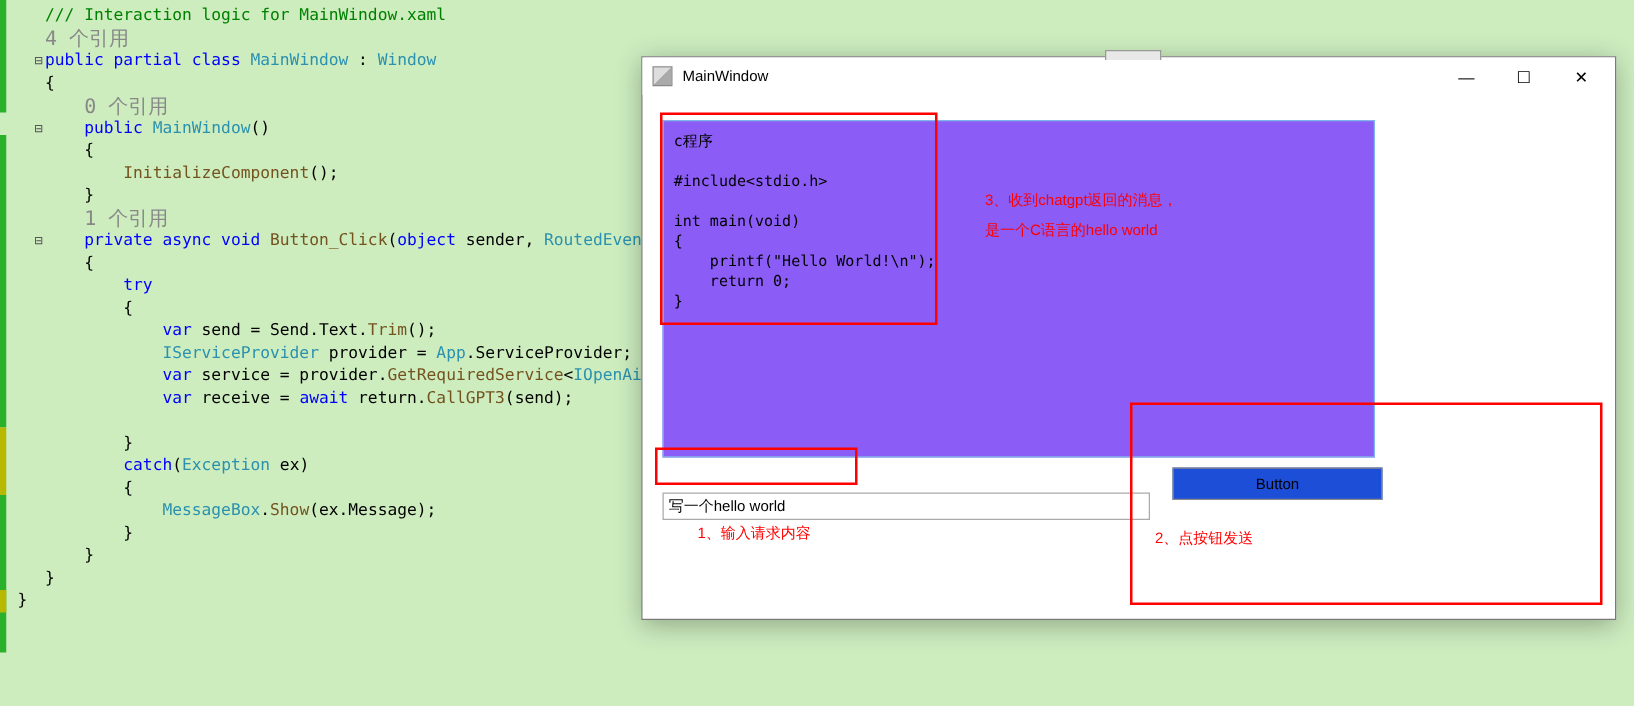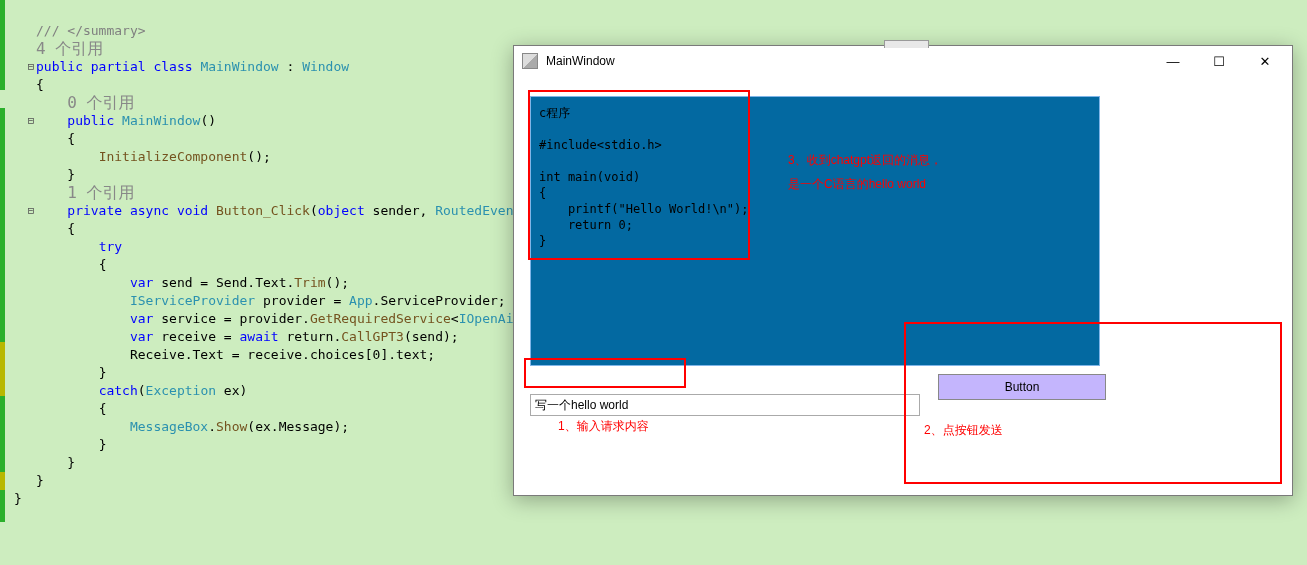--- a/index.html
+++ b/index.html
@@ -110,21 +110,21 @@
   position: relative;
   height: calc(100% - 30px);
 }
 .receive-box {
   position: absolute;
   top: 20px;
   left: 16px;
   width: 570px;
   height: 270px;
   border: 1px solid #7fb5e8;
-  background: #0369a1;
+  background: #8b5cf6;
   padding: 8px;
   font-family: Consolas, monospace;
   font-size: 12px;
   line-height: 16px;
   white-space: pre;
   color: #000;
   overflow: auto;
 }
 .send-input {
   position: absolute;
@@ -138,21 +138,21 @@
   font-size: 12px;
   color: #000;
   margin-top: 18px;
 }
 .action-btn {
   position: absolute;
   top: 298px;
   left: 424px;
   width: 168px;
   height: 26px;
-  background: #c4b5fd;
+  background: #1d4ed8;
   border: 1px solid #888;
   font-family: "Segoe UI", sans-serif;
   font-size: 12px;
   color: #000;
   cursor: pointer;
 }
 .debug-tab {
   position: absolute;
   top: -6px;
   left: 370px;
@@ -166,40 +166,39 @@
 </head>
 <body>
 
 <div class="code-area">
   <div class="marker-green" style="top:0;height:90px;"></div>
   <div class="marker-green" style="top:108px;height:234px;"></div>
   <div class="marker-green" style="top:396px;height:126px;"></div>
   <div class="marker-olive" style="top:342px;height:54px;"></div>
   <div class="marker-olive" style="top:472px;height:18px;"></div>
 
-  <div class="line"><span class="fold"></span></div>
-  <div class="line"><span class="fold"></span><span class="gray">/// &lt;/summary&gt;</span></div>
+  <div class="line"><span class="fold"></span><span class="green">/// Interaction logic for MainWindow.xaml</span></div>
   <div class="line"><span class="fold"></span><span class="graylt">4 个引用</span></div>
   <div class="line"><span class="fold">⊟</span><span class="blue">public partial class </span><span class="teal">MainWindow</span><span class="black"> : </span><span class="teal">Window</span></div>
   <div class="line"><span class="fold"></span><span class="black">{</span></div>
   <div class="line"><span class="fold"></span><span>    </span><span class="graylt">0 个引用</span></div>
   <div class="line"><span class="fold">⊟</span><span>    </span><span class="blue">public </span><span class="teal">MainWindow</span><span class="black">()</span></div>
   <div class="line"><span class="fold"></span><span>    </span><span class="black">{</span></div>
   <div class="line"><span class="fold"></span><span>        </span><span class="brown">InitializeComponent</span><span class="black">();</span></div>
   <div class="line"><span class="fold"></span><span>    </span><span class="black">}</span></div>
   <div class="line"><span class="fold"></span><span>    </span><span class="graylt">1 个引用</span></div>
   <div class="line"><span class="fold">⊟</span><span>    </span><span class="blue">private async void </span><span class="brown">Button_Click</span><span class="black">(</span><span class="blue">object</span><span class="black"> sender, </span><span class="teal">RoutedEventArgs</span><span class="black"> e)</span></div>
   <div class="line"><span class="fold"></span><span>    </span><span class="black">{</span></div>
   <div class="line"><span class="fold"></span><span>        </span><span class="blue">try</span></div>
   <div class="line"><span class="fold"></span><span>        </span><span class="black">{</span></div>
   <div class="line"><span class="fold"></span><span>            </span><span class="blue">var</span><span class="black"> send = Send.Text.</span><span class="brown">Trim</span><span class="black">();</span></div>
   <div class="line"><span class="fold"></span><span>            </span><span class="teal">IServiceProvider</span><span class="black"> provider = </span><span class="teal">App</span><span class="black">.ServiceProvider;</span></div>
   <div class="line"><span class="fold"></span><span>            </span><span class="blue">var</span><span class="black"> service = provider.</span><span class="brown">GetRequiredService</span><span class="black">&lt;</span><span class="teal">IOpenAiServices</span><span class="black">&gt;();</span></div>
   <div class="line"><span class="fold"></span><span>            </span><span class="blue">var</span><span class="black"> receive = </span><span class="blue">await</span><span class="black"> return.</span><span class="brown">CallGPT3</span><span class="black">(send);</span></div>
-  <div class="line"><span class="fold"></span><span>            </span><span class="black">Receive.Text = receive.choices[0].text;</span></div>
+  <div class="line"><span class="fold"></span><span>            </span></div>
   <div class="line"><span class="fold"></span><span>        </span><span class="black">}</span></div>
   <div class="line"><span class="fold"></span><span>        </span><span class="blue">catch</span><span class="black">(</span><span class="teal">Exception</span><span class="black"> ex)</span></div>
   <div class="line"><span class="fold"></span><span>        </span><span class="black">{</span></div>
   <div class="line"><span class="fold"></span><span>            </span><span class="teal">MessageBox</span><span class="black">.</span><span class="brown">Show</span><span class="black">(ex.Message);</span></div>
   <div class="line"><span class="fold"></span><span>        </span><span class="black">}</span></div>
   <div class="line"><span class="fold"></span><span>    </span><span class="black">}</span></div>
   <div class="line"><span class="fold"></span><span class="black">}</span></div>
   <div class="line" style="padding-left:8px;"><span class="black">}</span></div>
 </div>
 

